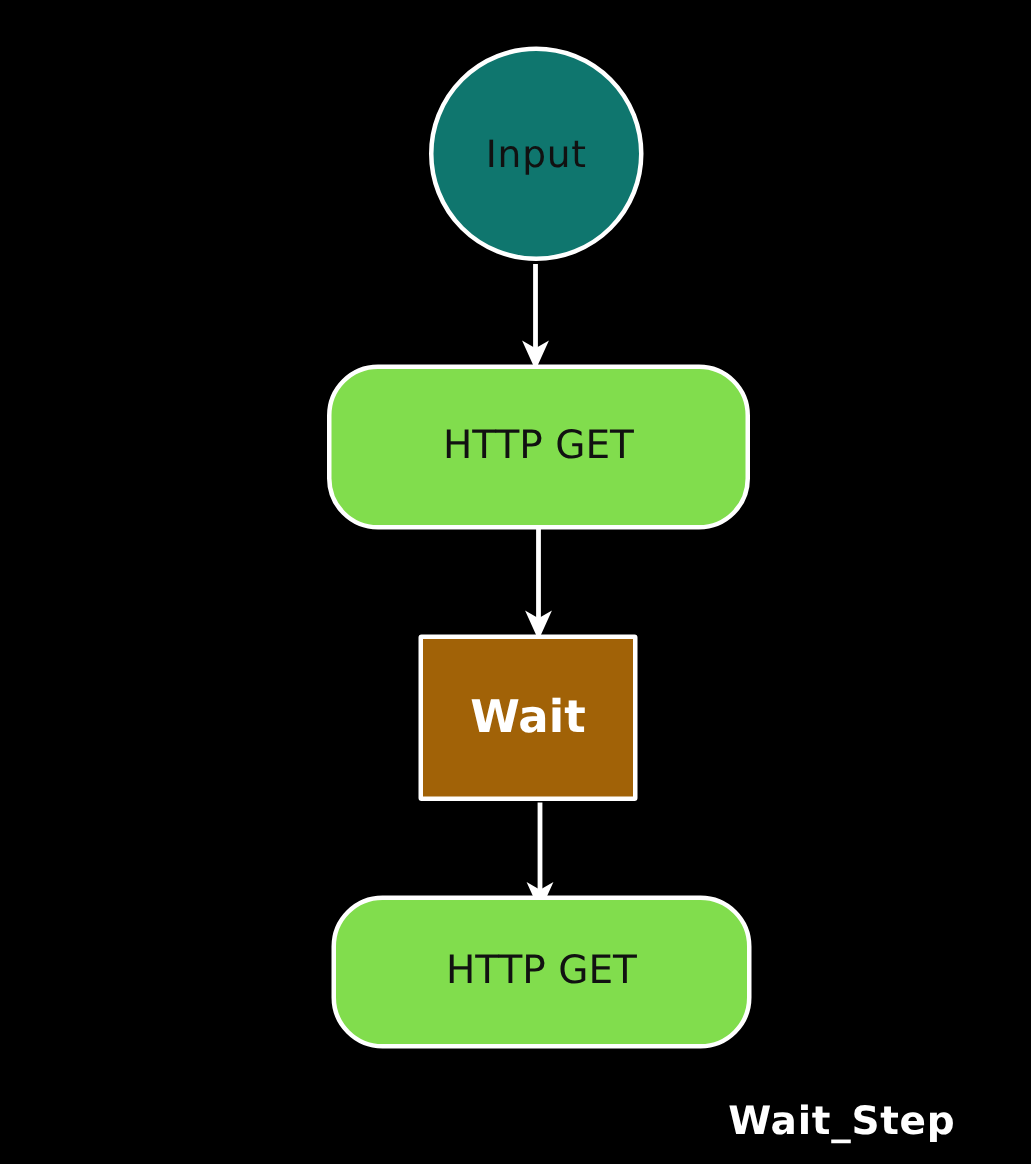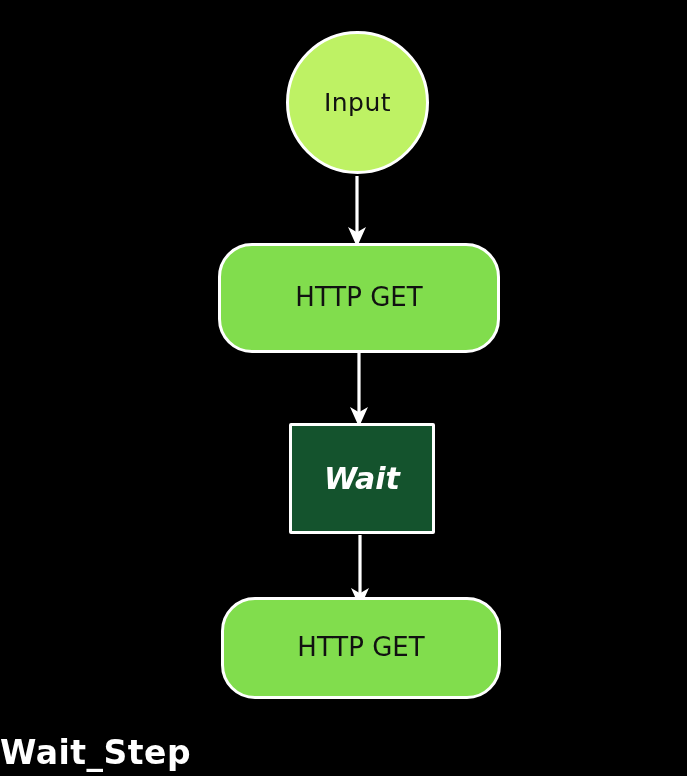--- a/index.html
+++ b/index.html
@@ -85,23 +85,23 @@
     font-size: 30px;
     font-weight: bold;
     font-family: "DejaVu Sans", sans-serif;
   }
 
   
   .diagram-caption {
     position: absolute;
     left: 0;
     width: 637px;
-    text-align: left;
+    text-align: right;
     color: #ffffff;
-    font-size: 33px;
+    font-size: 26px;
     font-weight: bold;
     letter-spacing: 0.5px;
     font-family: "DejaVu Sans", sans-serif;
   }
 </style>
 </head>
 <body>
 
 <div id="diagram-canvas">
 
@@ -112,29 +112,29 @@
       </marker>
     </defs>
 
     <line x1="357" y1="176" x2="357" y2="236" stroke="#ffffff" stroke-width="3.2" marker-end="url(#arrowhead)"></line>
 
     <line x1="359" y1="352" x2="359" y2="416" stroke="#ffffff" stroke-width="3.2" marker-end="url(#arrowhead)"></line>
 
     <line x1="360" y1="535" x2="360" y2="597" stroke="#ffffff" stroke-width="3.2" marker-end="url(#arrowhead)"></line>
   </svg>
 
-  <div class="node-circle" style="left:286px; top:31px; width:143px; height:143px; background:#bef264;">
+  <div class="node-circle" style="left:286px; top:31px; width:143px; height:143px; background:#0f766e;">
     <span class="node-label">Input</span>
   </div>
 
   <div class="node-rounded" style="left:218px; top:243px; width:282px; height:110px; background:#81dd4d;">
     <span class="node-line">HTTP GET</span>
   </div>
 
-  <div class="node-rect" style="left:289px; top:423px; width:146px; height:111px; background:#14532d;font-style:italic;">
+  <div class="node-rect" style="left:279px; top:423px; width:146px; height:111px; background:#a16207;">
     <span class="node-label">Wait</span>
   </div>
 
   <div class="node-rounded" style="left:221px; top:597px; width:280px; height:102px; background:#81dd4d;">
     <span class="node-line">HTTP GET</span>
   </div>
 
   <div class="diagram-caption" style="top:733px;">Wait_Step</div>
 
 </div>

